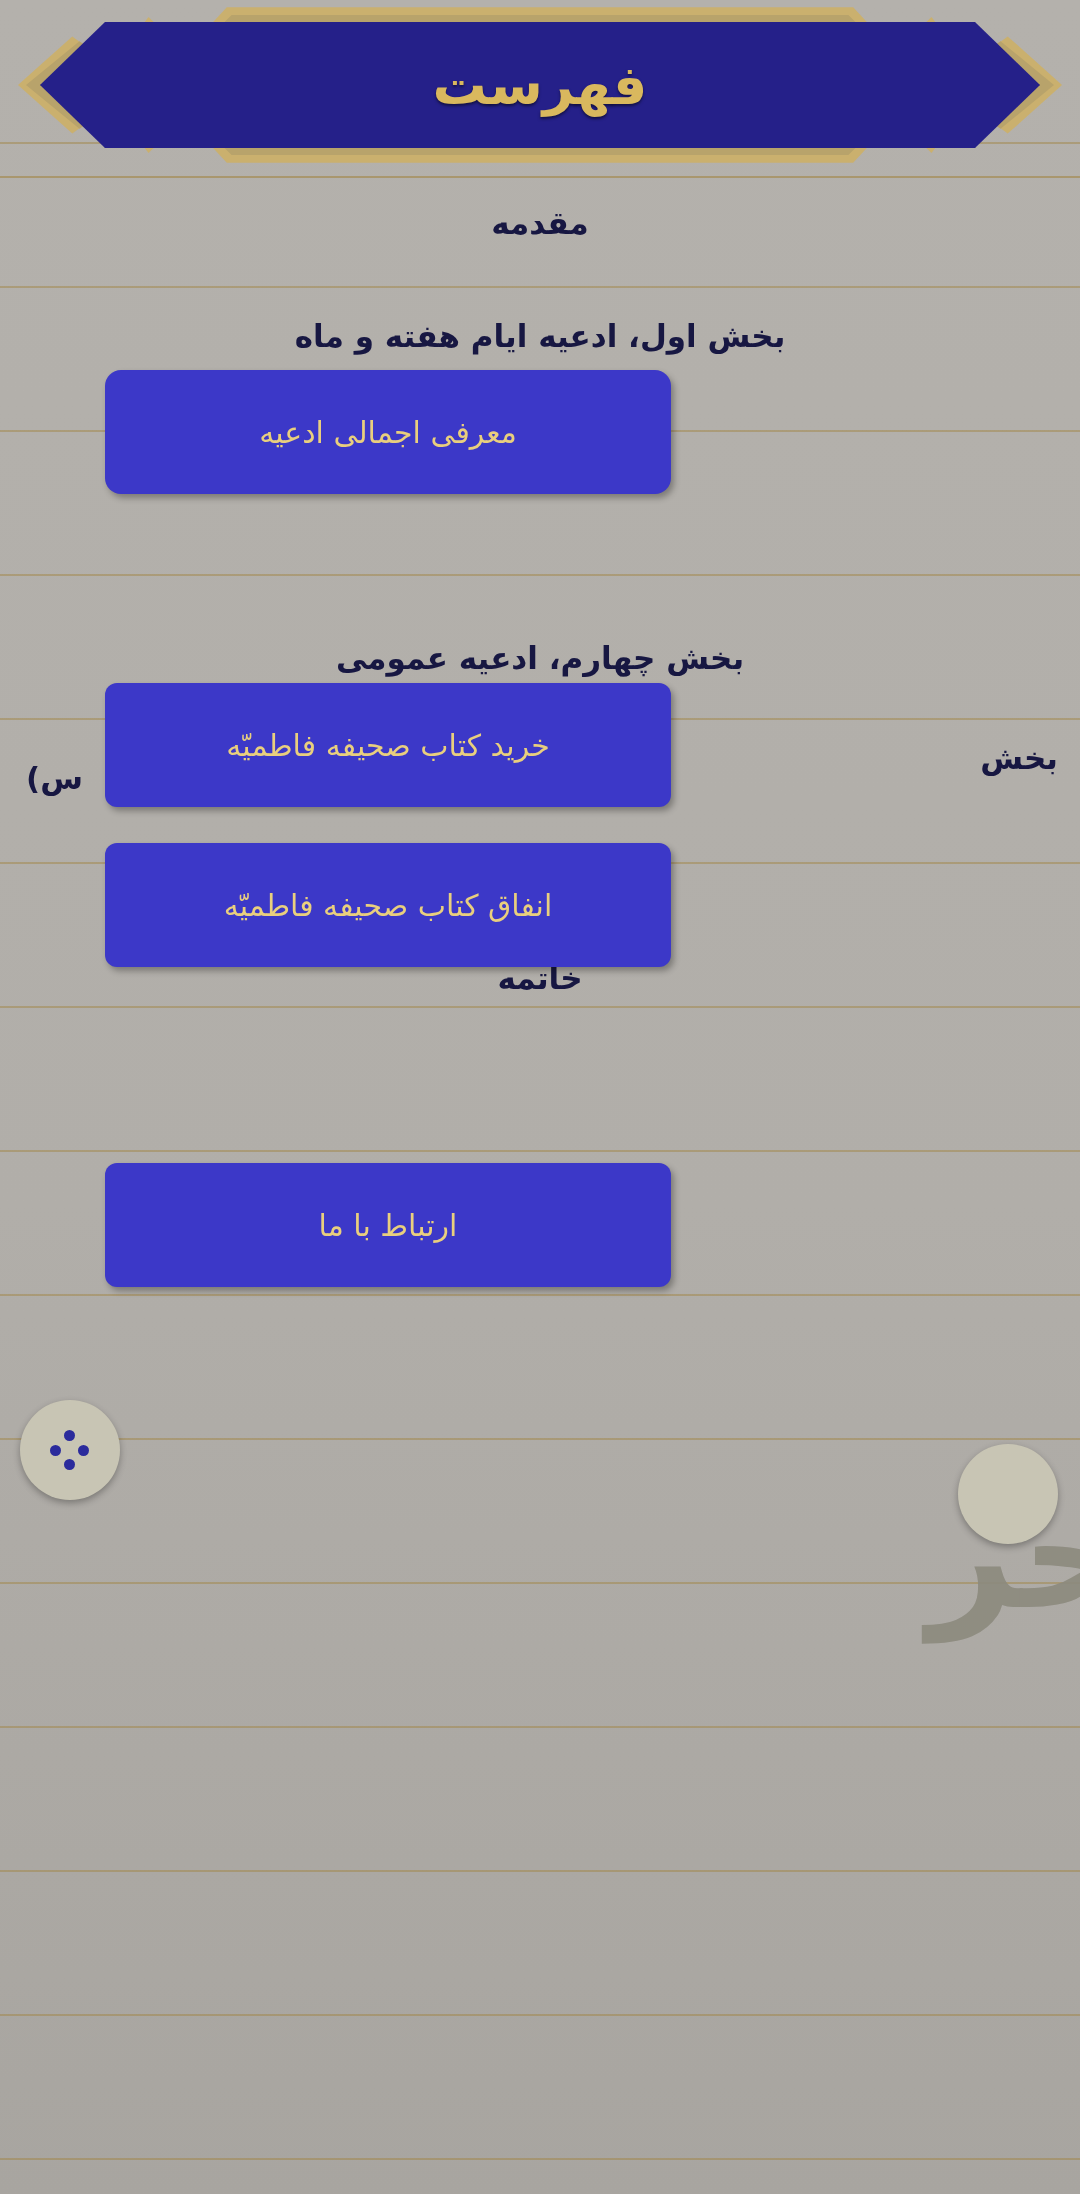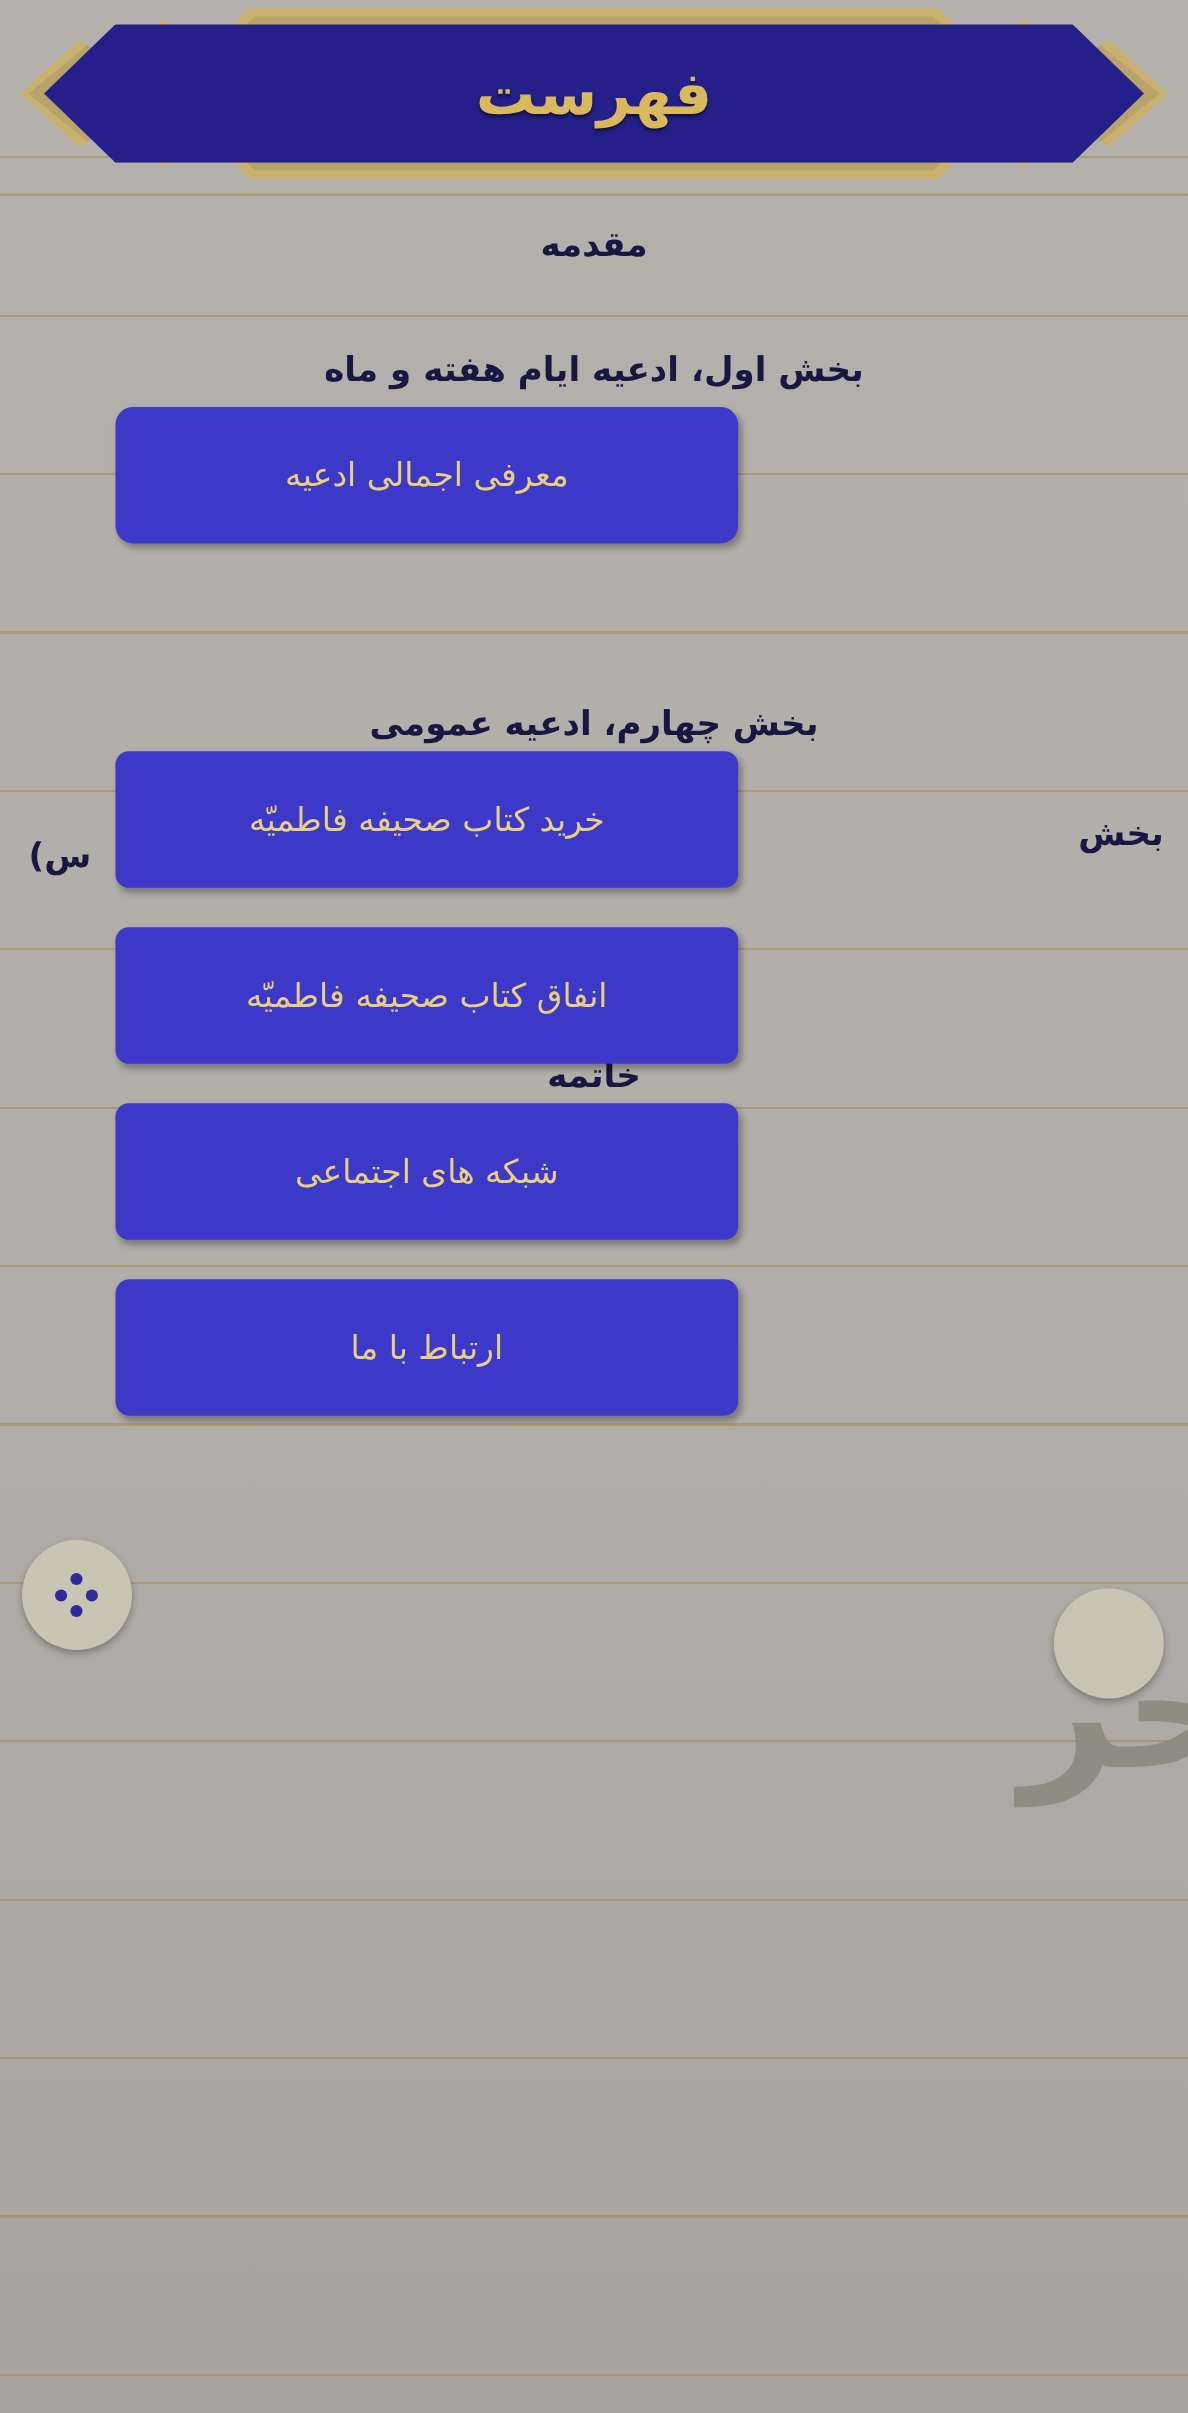--- a/index.html
+++ b/index.html
@@ -230,25 +230,22 @@
 
 
   <div class="menu-btn" style="top:683px;">
     <span>خرید کتاب صحیفه فاطمیّه</span>
   </div>
 
   <div class="menu-btn" style="top:843px;">
     <span>انفاق کتاب صحیفه فاطمیّه</span>
   </div>
 
-  <div class="menu-btn" style="top:1003px;">
-    <span>شبکه های اجتماعی</span>
-  </div>
-
-  <div class="menu-btn" style="top:1163px;border-radius:13px;">
+
+  <div class="menu-btn" style="top:1163px;">
     <span>ارتباط با ما</span>
   </div>
 
   <div class="fab" id="fab-menu">
     <span class="dots-grid">
       <i></i>
         <i></i>
         <i></i>
         <i></i>
     </span>

